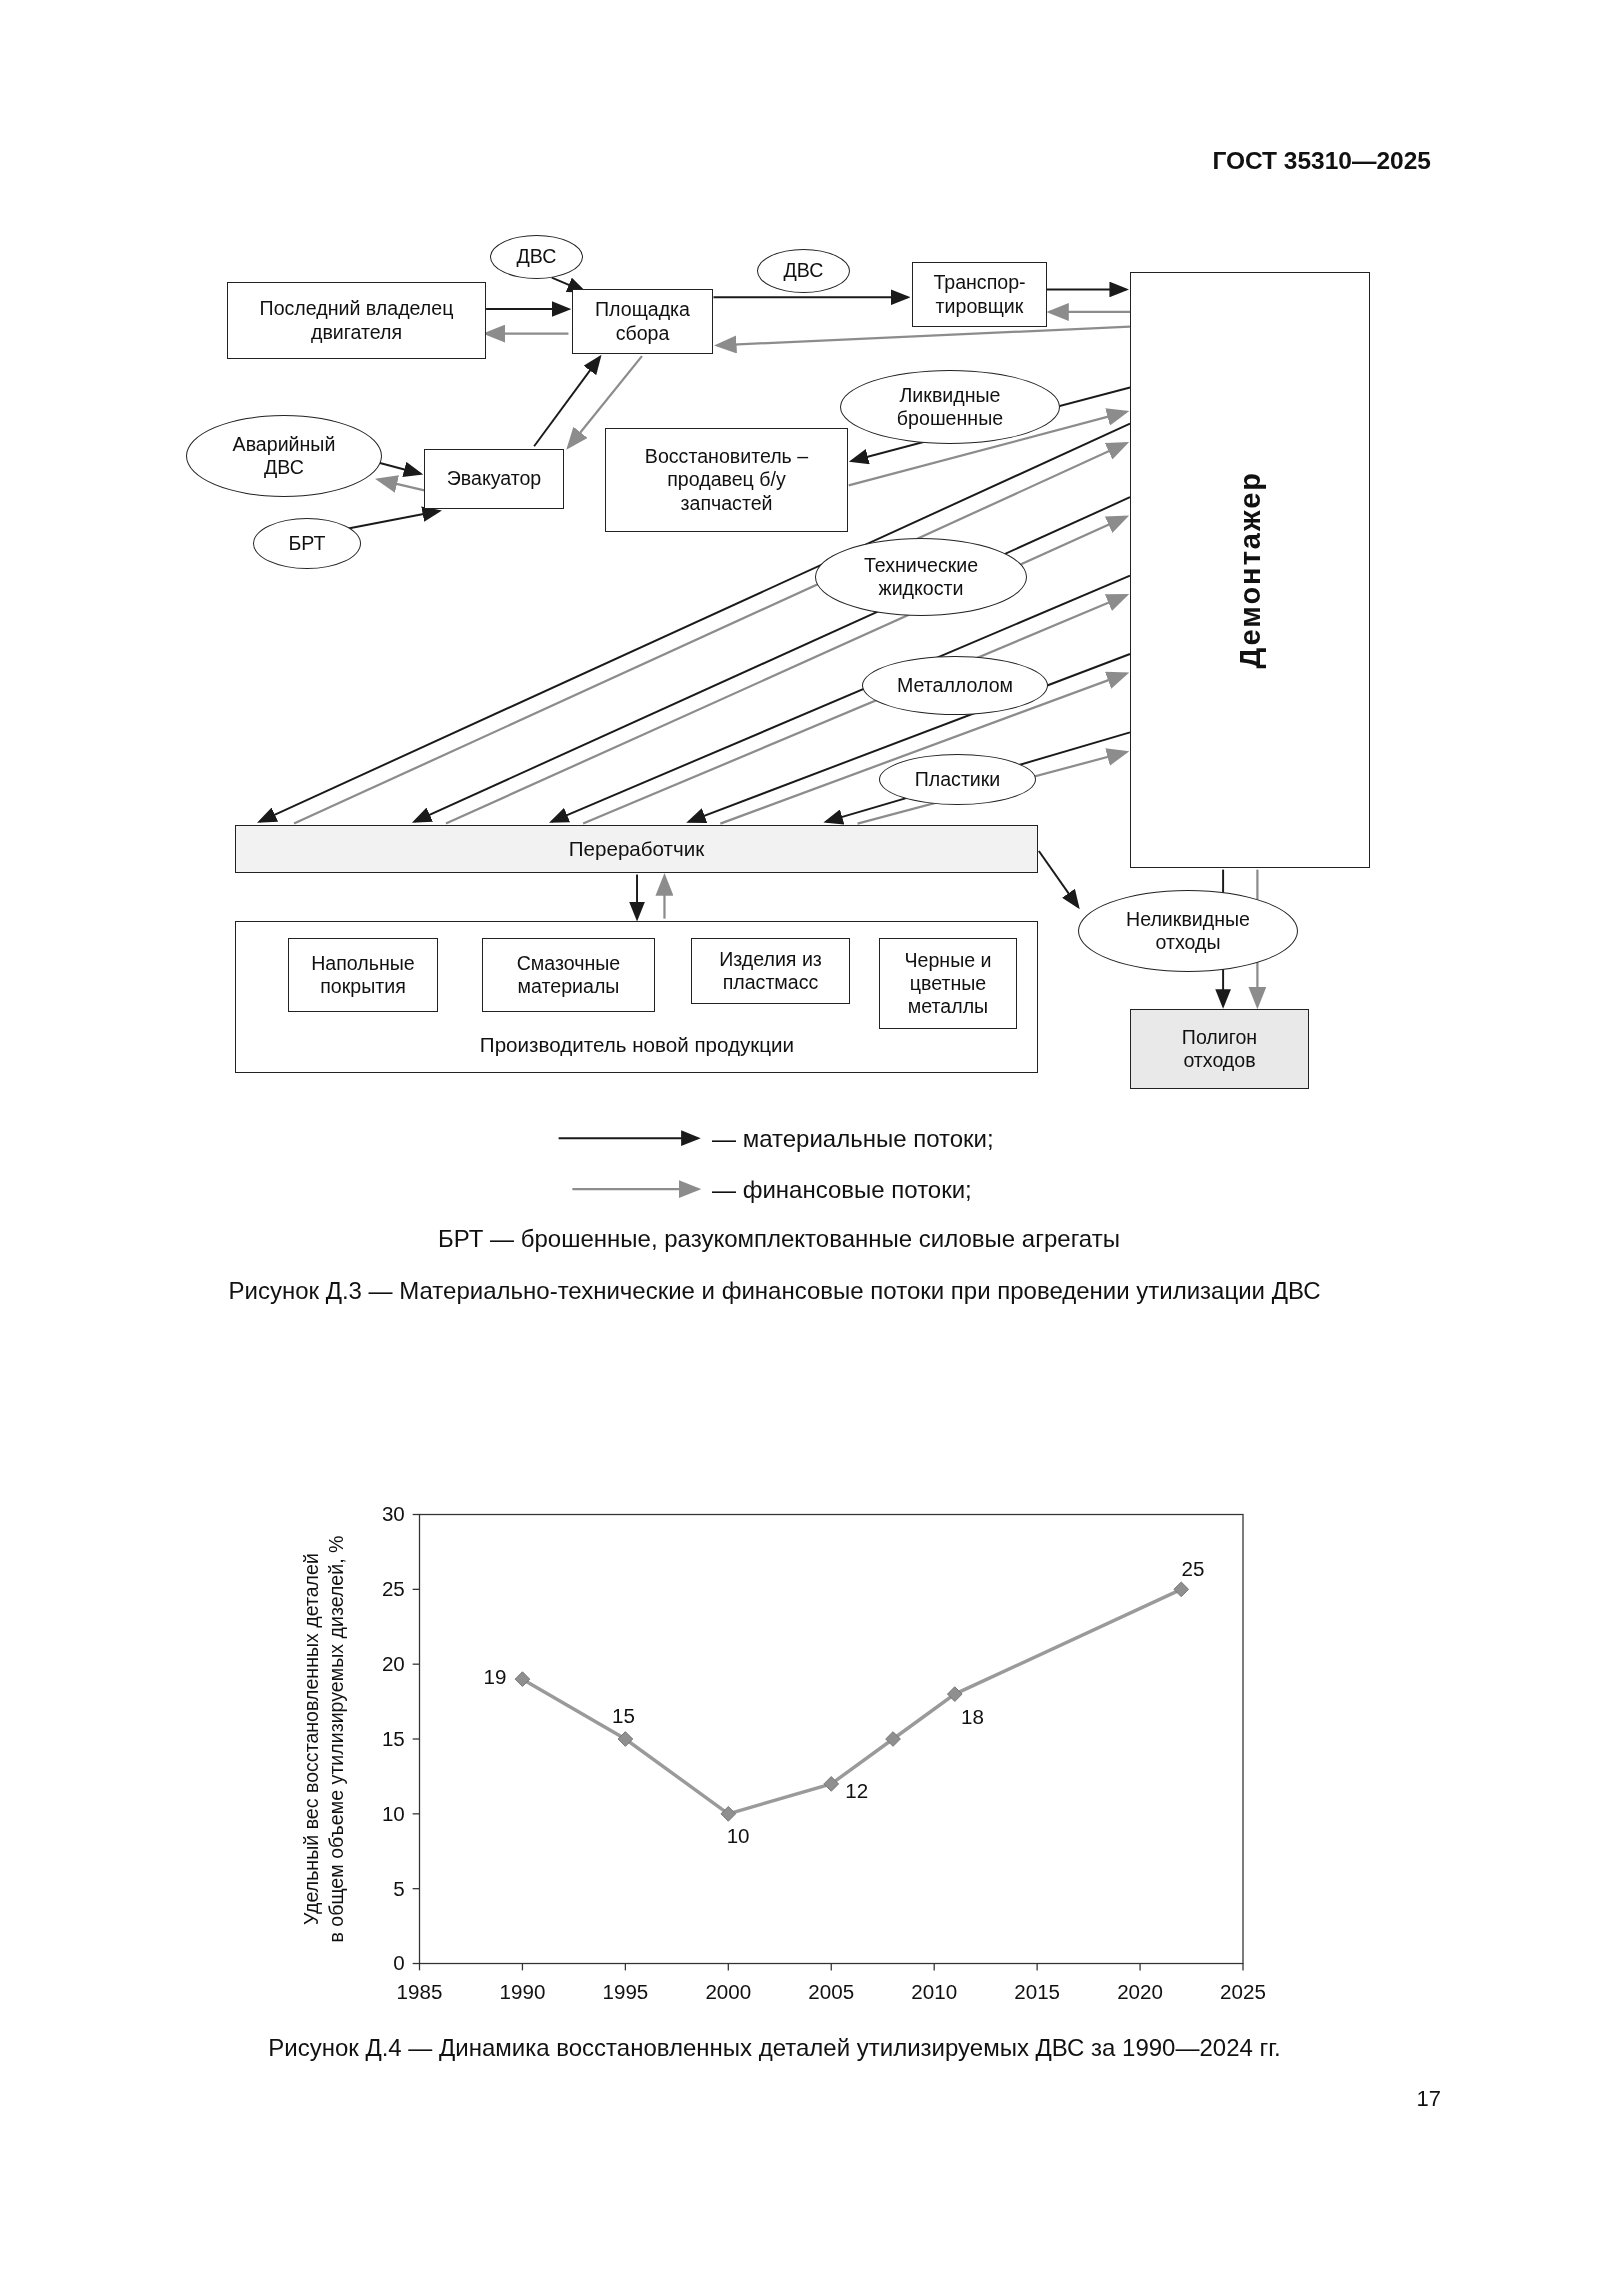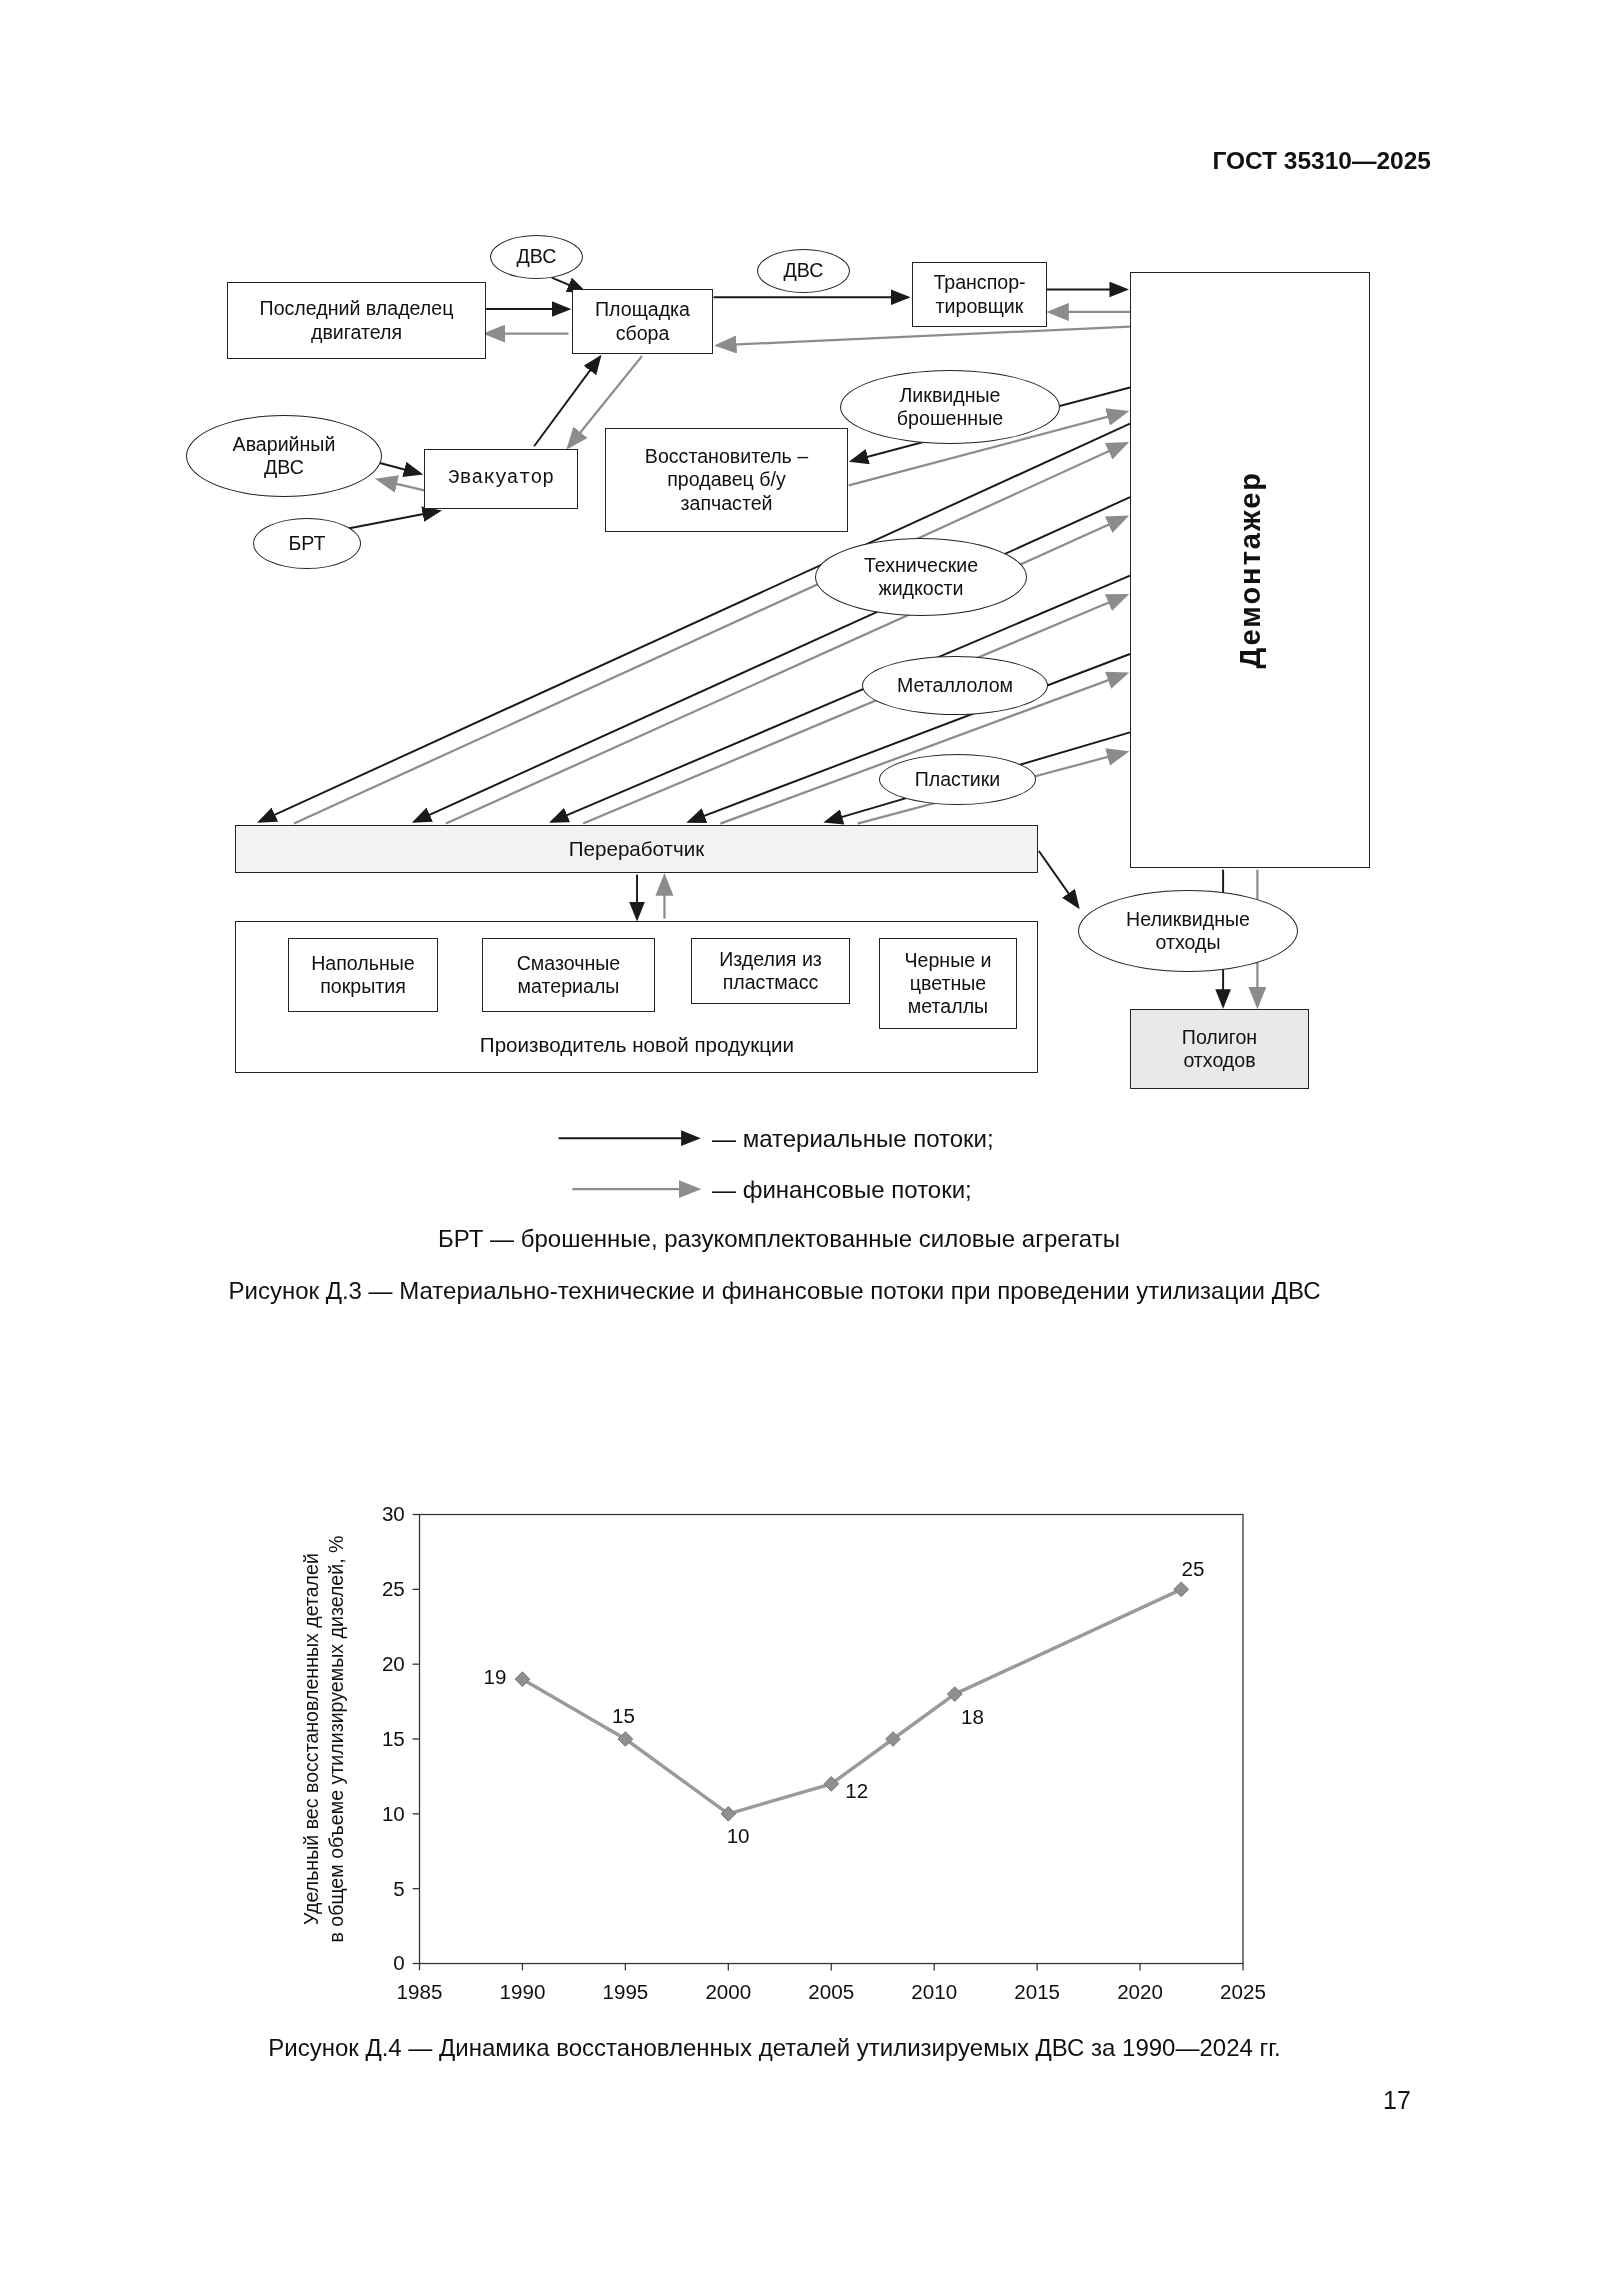--- a/index.html
+++ b/index.html
@@ -12,21 +12,21 @@
     position: absolute; display: flex; align-items: center; justify-content: center;
     text-align: center; border: 1.7px solid #222; background: #fff;
     font-size: 19.6px; line-height: 1.18;
   }
   .ellipse { border-radius: 50%; }
   .bold { font-weight: normal; }
   .vtext { writing-mode: vertical-rl; transform: rotate(180deg); font-size: 29px; font-weight: bold; letter-spacing: 2px; }
   .caption { position: absolute; font-size: 24px; }
   .center { text-align: center; }
   .hdr { position: absolute; font-size: 24.5px; font-weight: bold; text-align: right; }
-  .pagenum { position: absolute; font-size: 25px; text-align: center; }
+  .pagenum { position: absolute; font-size: 22px; text-align: right; }
   .diagram-svg { position: absolute; left: 0; top: 0; }
 </style>
 </head>
 <body>
 
 <div class="page">
 
   <div class="hdr" style="left:1029px; top:147px; width:402px;">ГОСТ 35310—2025</div>
 
   <svg class="diagram-svg" width="1621" height="2293" viewBox="0 0 1654 2339">
@@ -91,21 +91,21 @@
   <div class="node" style="left:912px; top:262px; width:135px; height:65px; padding:0 5.9px;">Транспор-тировщик</div>
 
   <div class="node" style="left:1130px; top:272px; width:240px; height:596px;">
     <span class="vtext">Демонтажер</span>
   </div>
 
   <div class="node ellipse" style="left:840px; top:370px; width:220px; height:74px; padding:0 44px;">Ликвидные брошенные</div>
 
   <div class="node ellipse" style="left:186px; top:415px; width:196px; height:82px; padding:0 39px;">Аварийный ДВС</div>
 
-  <div class="node" style="left:424px; top:449px; width:154px; height:60px;font-family:Liberation Mono, monospace;">Эвакуатор</div>
+  <div class="node" style="left:424px; top:449px; width:140px; height:60px;">Эвакуатор</div>
 
   <div class="node" style="left:605px; top:428px; width:243px; height:104px; padding:0 29px;">Восстановитель – продавец б/у запчастей</div>
 
   <div class="node ellipse" style="left:253px; top:518px; width:108px; height:51px;">БРТ</div>
 
   <div class="node ellipse" style="left:815px; top:538px; width:212px; height:78px; padding:0 44px;">Технические жидкости</div>
 
   <div class="node ellipse" style="left:862px; top:656px; width:186px; height:59px;">Металлолом</div>
 
   <div class="node ellipse" style="left:879px; top:754px; width:157px; height:51px;">Пластики</div>

